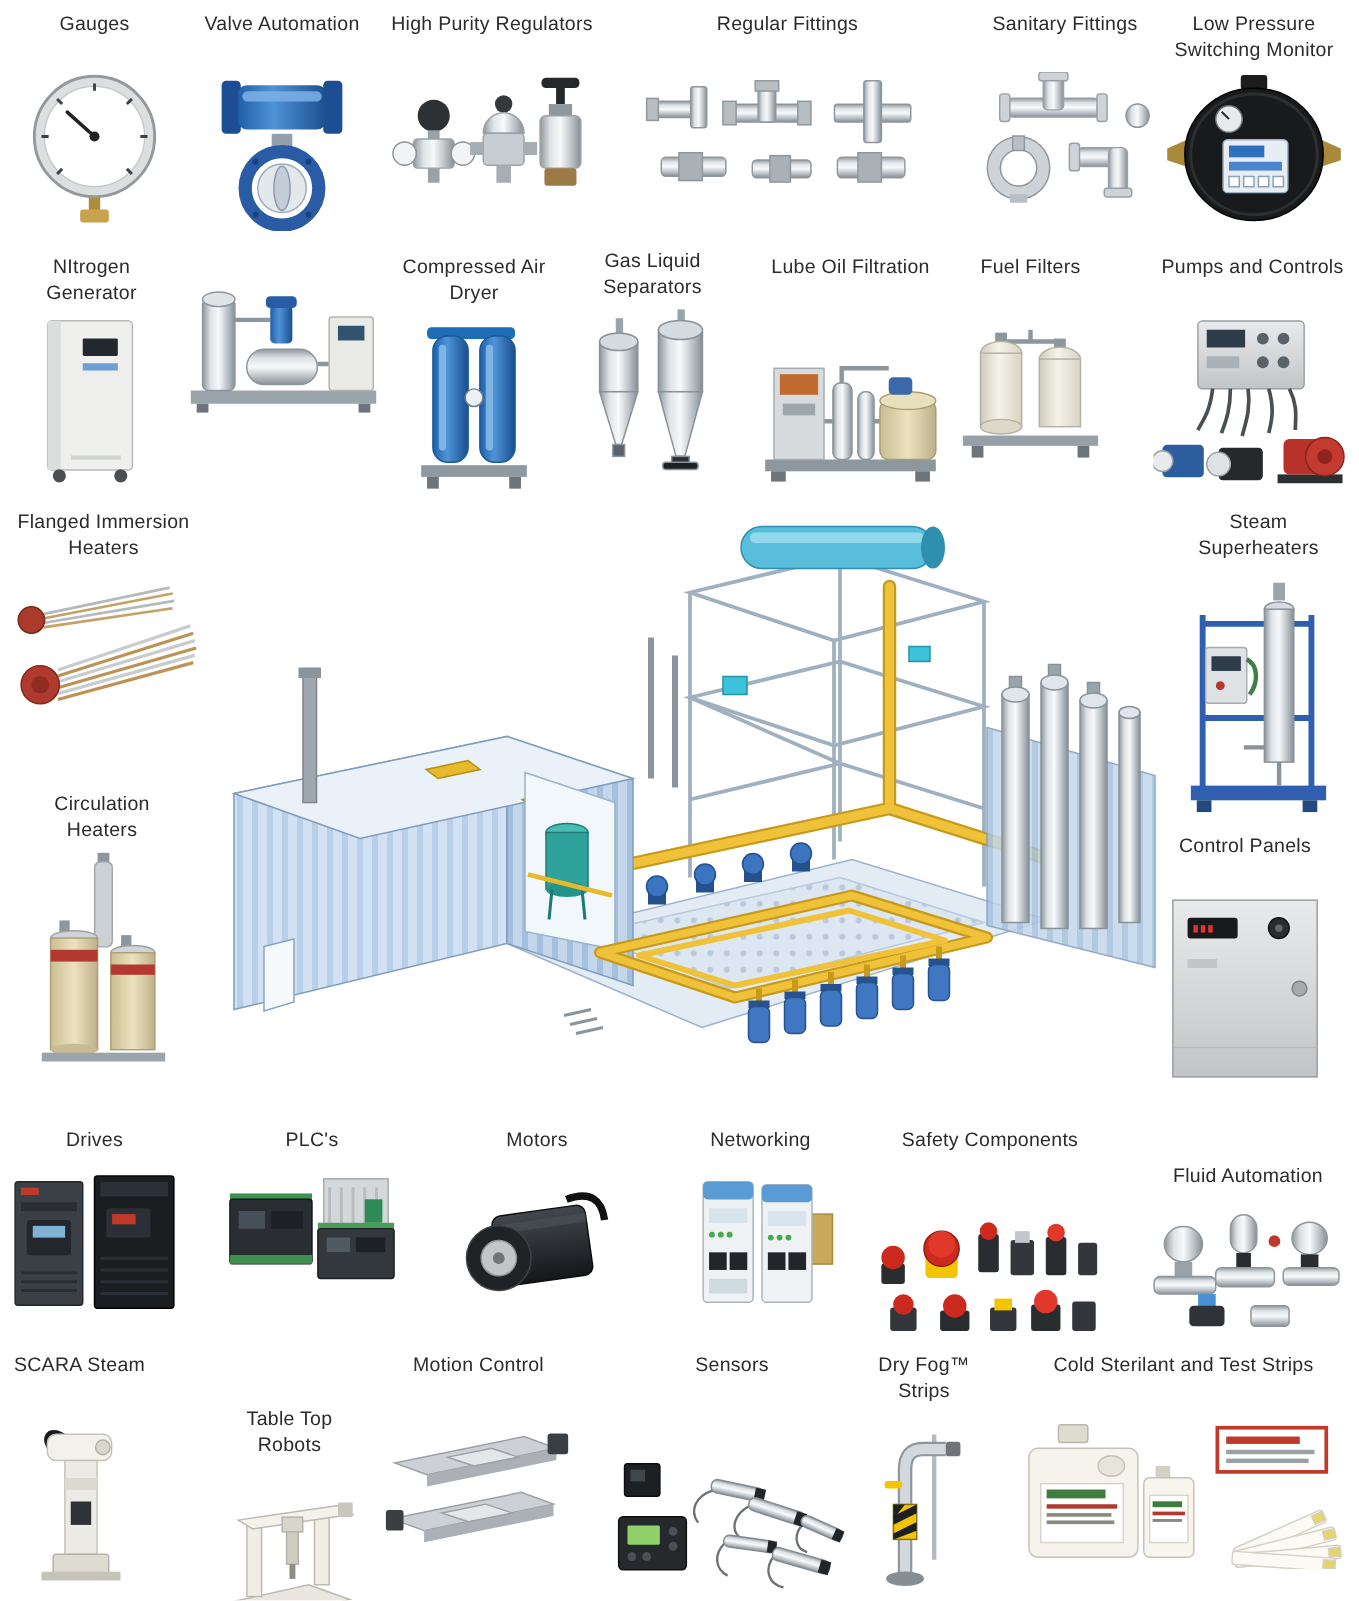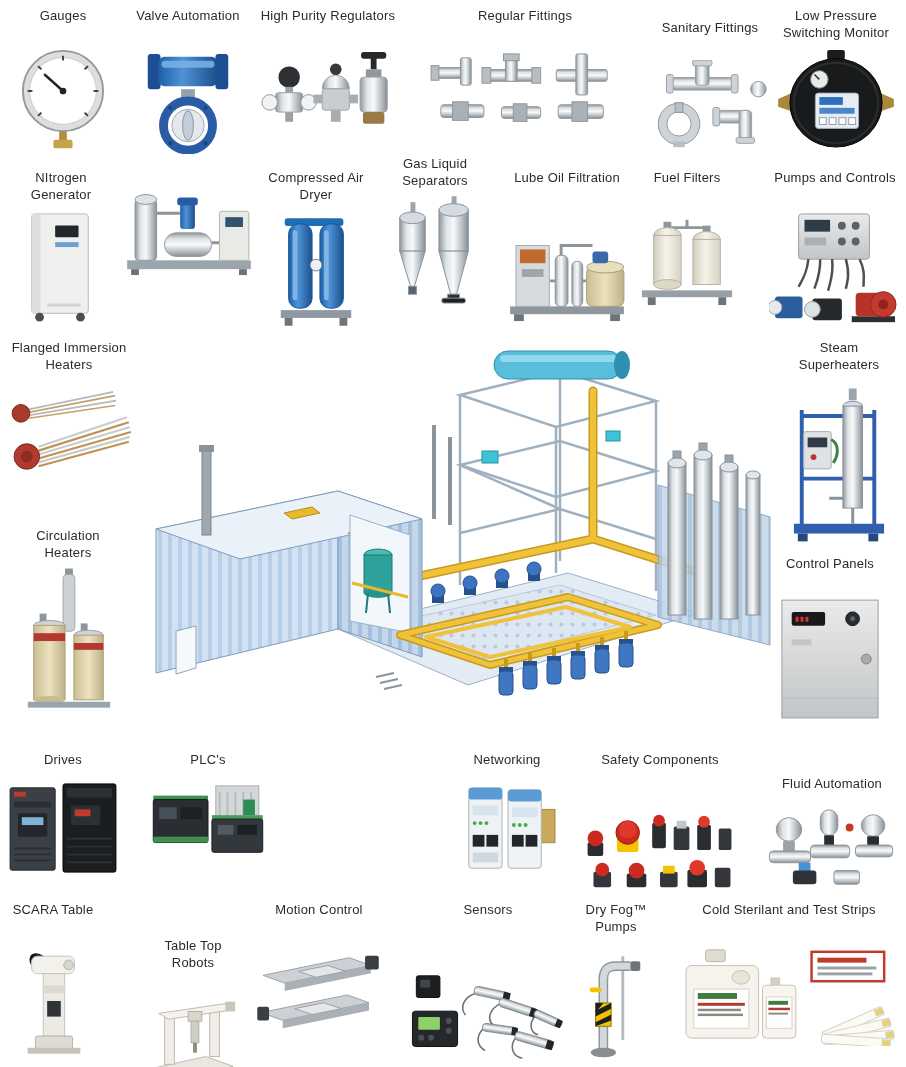--- a/index.html
+++ b/index.html
@@ -172,21 +172,21 @@
         <rect x="26" y="55" width="16" height="19" fill="#aab1b6"></rect>
         <rect x="76" y="60" width="40" height="12" rx="3" fill="url(#gCylH)"></rect>
         <rect x="88" y="57" width="14" height="18" fill="#aab1b6"></rect>
         <rect x="134" y="58" width="46" height="14" rx="3" fill="url(#gCylH)"></rect>
         <rect x="148" y="55" width="16" height="20" fill="#aab1b6"></rect>
       </g>
     </svg>
   </div>
 </div>
 
-<div class="item" style="left:648px;top:20px;width:124px;">
+<div class="item" style="left:648px;top:8px;width:124px;">
   <div class="lbl h2">Sanitary Fittings</div>
   <div class="img">
     <svg viewBox="0 0 124 98" width="120" height="95">
       <g stroke="#97a0a6">
         <rect x="22" y="18" width="64" height="13" rx="4" fill="url(#gCylH)"></rect>
         <rect x="47" y="2" width="14" height="24" rx="3" fill="url(#gCyl)"></rect>
         <rect x="17" y="15" width="7" height="19" rx="2" fill="#cdd3d7"></rect>
         <rect x="84" y="15" width="7" height="19" rx="2" fill="#cdd3d7"></rect>
         <rect x="44" y="0" width="20" height="6" rx="2" fill="#cdd3d7"></rect>
       </g>
@@ -275,21 +275,21 @@
       <rect x="22" y="20" width="5" height="72" rx="2.5" fill="#8fc0ec" opacity="0.8"></rect>
       <rect x="54" y="20" width="5" height="72" rx="2.5" fill="#8fc0ec" opacity="0.8"></rect>
       <circle cx="46" cy="56" r="6" fill="#eef1f3" stroke="#77818a"></circle>
       <rect x="10" y="102" width="72" height="8" fill="#8f99a1"></rect>
       <rect x="14" y="110" width="8" height="8" fill="#6d757b"></rect>
       <rect x="70" y="110" width="8" height="8" fill="#6d757b"></rect>
     </svg>
   </div>
 </div>
 
-<div class="item" style="left:385px;top:156px;width:100px;">
+<div class="item" style="left:385px;top:166px;width:100px;">
   <div class="lbl h2">Gas Liquid Separators</div>
   <div class="img">
     <svg viewBox="0 0 98 124" width="96" height="122">
       <rect x="24" y="6" width="5" height="12" fill="#9aa4ab"></rect>
       <rect x="66" y="0" width="5" height="10" fill="#9aa4ab"></rect>
       <g stroke="#87929a">
         <rect x="13" y="22" width="26" height="34" fill="url(#gCyl)"></rect>
         <ellipse cx="26" cy="22" rx="13" ry="6" fill="#d5dbe0"></ellipse>
         <polygon points="13,56 39,56 28,92 24,92" fill="url(#gCyl)"></polygon>
         <rect x="22" y="92" width="8" height="8" fill="#59626a"></rect>
@@ -639,20 +639,35 @@
       <rect x="34" y="28" width="22" height="12" fill="#1d2024"></rect>
       <rect x="6" y="58" width="56" height="6" fill="#3f8f4f"></rect>
       <rect x="66" y="36" width="52" height="6" fill="#4a9c5a"></rect>
       <rect x="66" y="40" width="52" height="34" rx="2" fill="#33383d" stroke="#1d2024"></rect>
       <rect x="72" y="46" width="16" height="10" fill="#505a63"></rect>
       <rect x="92" y="46" width="20" height="10" fill="#1d2024"></rect>
     </svg>
   </div>
 </div>
 
+<div class="item" style="left:302px;top:752px;width:112px;">
+  <div class="lbl h1">Motors</div>
+  <div class="img">
+    <svg viewBox="0 0 112 98" width="110" height="96">
+      <path d="M76,20 C92,14 100,20 102,34" stroke="#111" stroke-width="5" fill="none"></path>
+      <g transform="rotate(-8 56 54)">
+        <rect x="28" y="28" width="64" height="48" rx="6" fill="url(#gDark)" stroke="#0c0d0e"></rect>
+        <rect x="28" y="34" width="64" height="6" fill="#4a4f55" opacity="0.7"></rect>
+      </g>
+      <circle cx="30" cy="60" r="22" fill="#202326" stroke="#3c4145"></circle>
+      <circle cx="30" cy="60" r="12" fill="#c3c6c9" stroke="#8f9396"></circle>
+      <circle cx="30" cy="60" r="4" fill="#6f7478"></circle>
+    </svg>
+  </div>
+</div>
 
 <div class="item" style="left:452px;top:752px;width:110px;">
   <div class="lbl h1">Networking</div>
   <div class="img">
     <svg viewBox="0 0 110 100" width="108" height="98">
       <rect x="88" y="30" width="16" height="34" fill="#c9a85c" stroke="#a8893f"></rect>
       <g>
         <rect x="16" y="8" width="34" height="82" rx="3" fill="#eef2f5" stroke="#a9b4bc"></rect>
         <rect x="16" y="8" width="34" height="12" rx="3" fill="#5b9bd5"></rect>
         <rect x="20" y="26" width="26" height="10" fill="#d7e4ee"></rect>
@@ -747,21 +762,21 @@
         <rect x="94" y="42" width="38" height="12" rx="4" fill="url(#gCylH)" stroke="#8d969c"></rect>
       </g>
       <rect x="36" y="60" width="12" height="10" fill="#4a90d9"></rect>
       <rect x="30" y="68" width="24" height="14" rx="3" fill="#2f3338"></rect>
       <rect x="72" y="68" width="26" height="14" rx="3" fill="url(#gCylH)" stroke="#8d969c"></rect>
     </svg>
   </div>
 </div>
 
 <div class="item" style="left:8px;top:902px;width:90px;">
-  <div class="lbl h2">SCARA Table</div>
+  <div class="lbl h2">SCARA Steam</div>
   <div class="img">
     <svg viewBox="0 0 80 120" width="78" height="118">
       <path d="M30,16 C18,8 14,18 22,26" stroke="#17191b" stroke-width="4" fill="none"></path>
       <rect x="18" y="14" width="44" height="18" rx="6" fill="#f2f1ec" stroke="#c5c3ba"></rect>
       <circle cx="56" cy="23" r="5" fill="#d8d6cd" stroke="#b5b3aa"></circle>
       <rect x="30" y="32" width="22" height="64" fill="#eceae4" stroke="#c5c3ba"></rect>
       <rect x="30" y="44" width="22" height="8" fill="#dcd9d0"></rect>
       <rect x="34" y="60" width="14" height="16" fill="#2f3338"></rect>
       <rect x="22" y="96" width="38" height="16" rx="2" fill="#dddbd2" stroke="#b5b3aa"></rect>
       <rect x="14" y="108" width="54" height="6" fill="#c5c3ba"></rect>
@@ -842,21 +857,21 @@
           </g>
       <g transform="translate(132,42) rotate(24)">
             <rect width="30" height="8" rx="4" fill="url(#gCylH)" stroke="#848d93"></rect>
             <rect x="24" width="6" height="8" fill="#222527"></rect>
           </g>
     </svg>
   </div>
 </div>
 
 <div class="item" style="left:580px;top:902px;width:72px;">
-  <div class="lbl h2">Dry Fog™ Pumps</div>
+  <div class="lbl h2">Dry Fog™ Strips</div>
   <div class="img">
     <svg viewBox="0 0 70 120" width="68" height="118">
       <line x1="42" y1="14" x2="42" y2="100" stroke="#b5bac0" stroke-width="3"></line>
       <path d="M22,112 L22,38 Q22,24 34,24 L50,24" fill="none" stroke="#8d969c" stroke-width="10"></path>
       <path d="M22,112 L22,38 Q22,24 34,24 L50,24" fill="none" stroke="#d3d8dc" stroke-width="7"></path>
       <rect x="50" y="19" width="10" height="10" rx="2" fill="#6d757b"></rect>
       <rect x="8" y="46" width="12" height="5" rx="2" fill="#f2c500"></rect>
       <rect x="14" y="62" width="16" height="24" fill="#f2c500" stroke="#8a7400"></rect>
       <polygon points="14,62 22,62 14,72" fill="#1d2023"></polygon>
       <polygon points="14,70 30,62 30,68 14,76" fill="#1d2023"></polygon>

